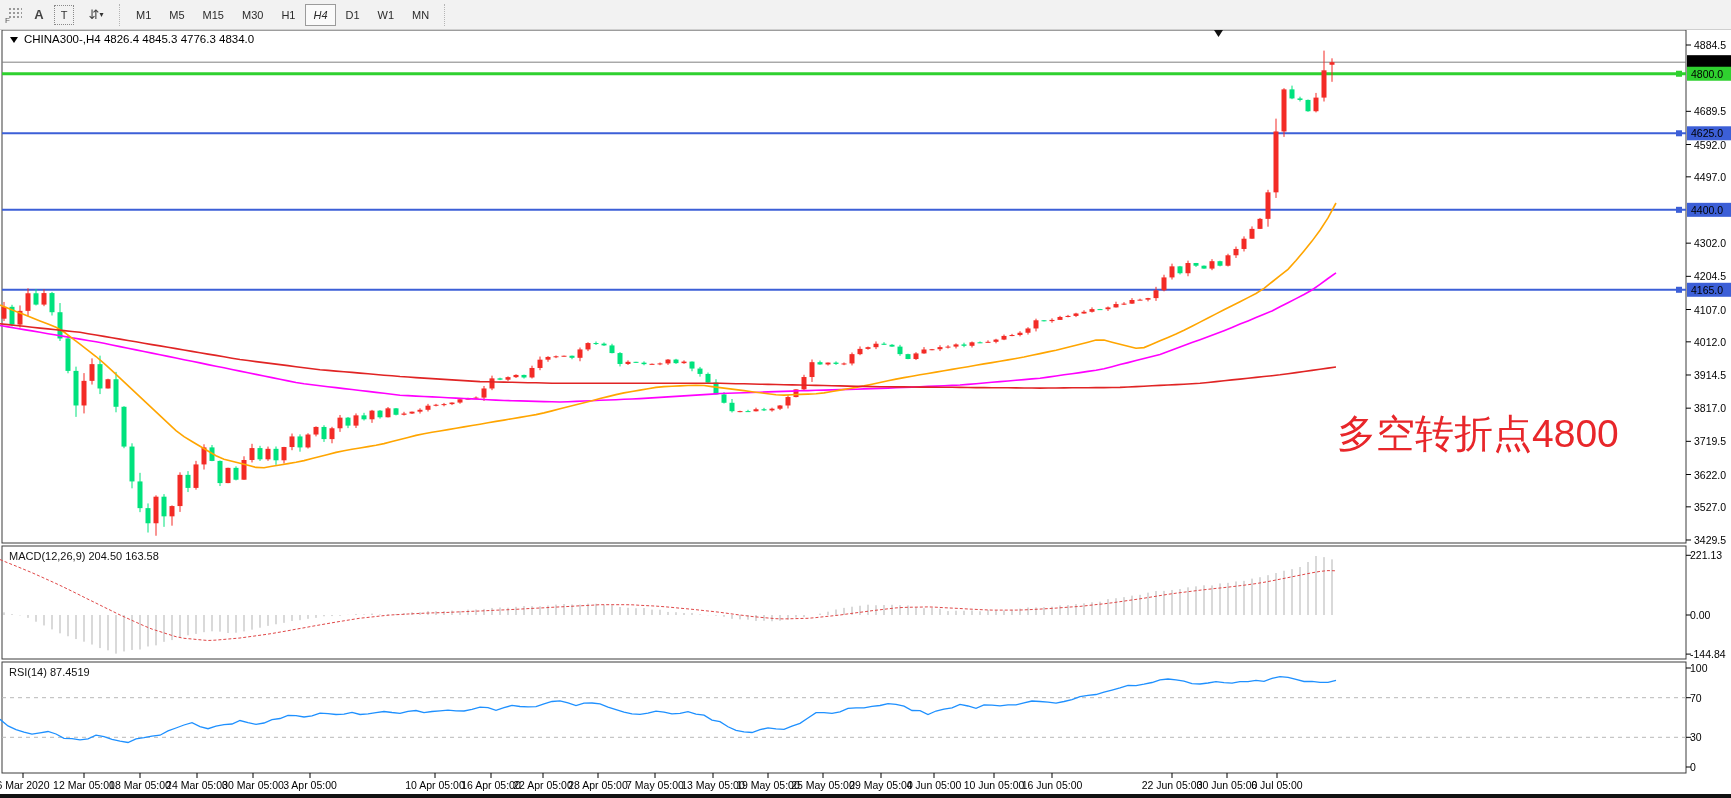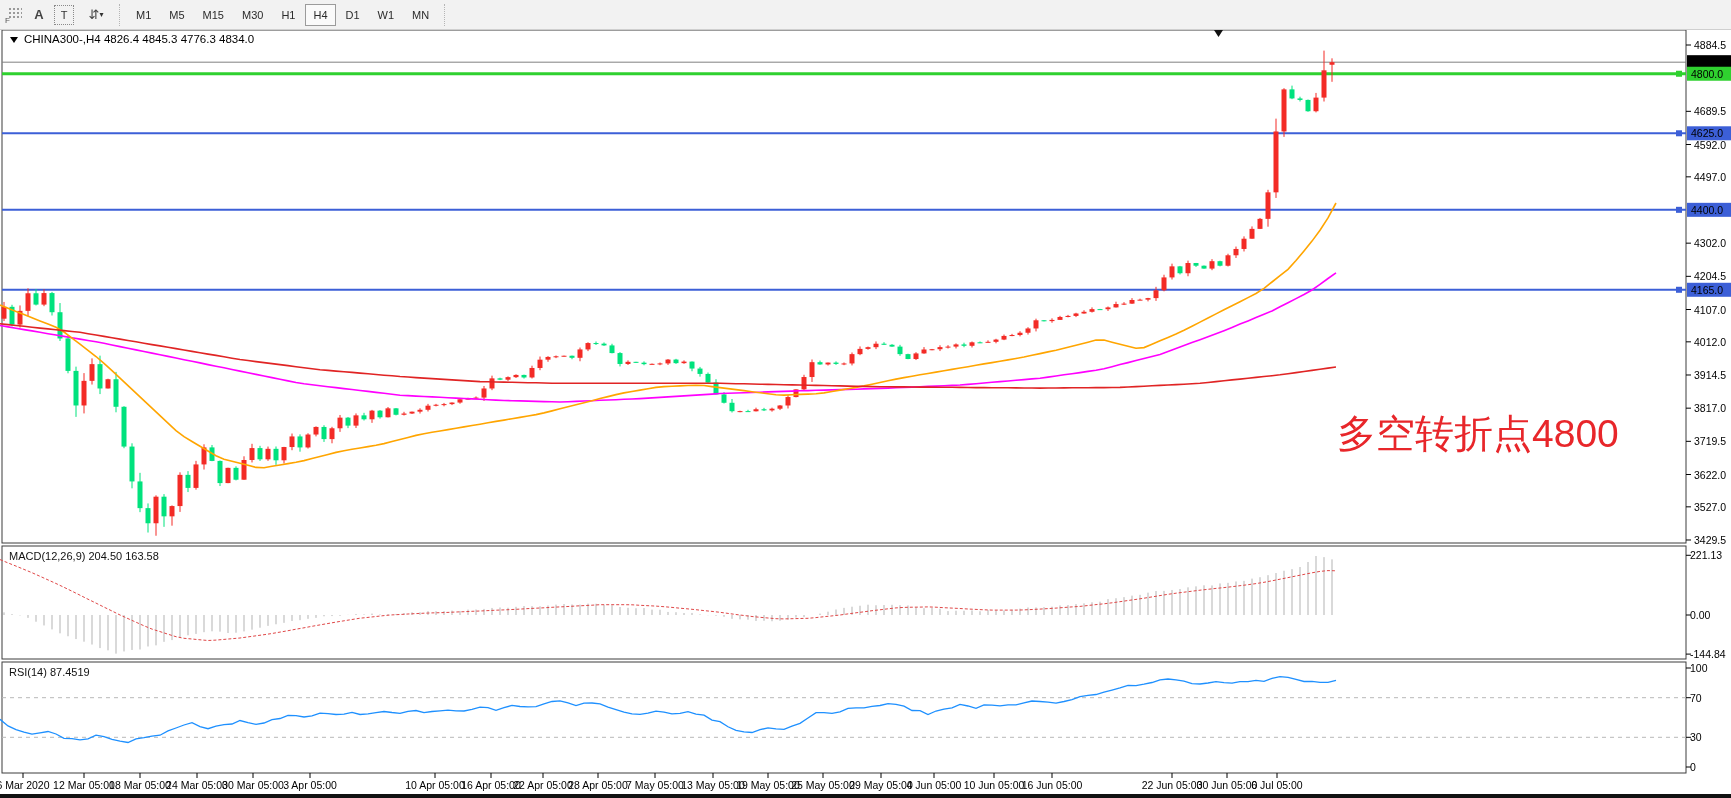--- a/index.html
+++ b/index.html
@@ -14,21 +14,21 @@
     background-size:4px 4px;}
   .f-label{position:absolute;left:1px;bottom:0;font-size:8px;color:#555;}
   #icon-a{font-weight:bold;width:18px;}
   #icon-t{width:18px;height:18px;border:1px dotted #8a8a8a;font-size:11px;display:flex;
     align-items:center;justify-content:center;color:#333;}
   #icon-arrows{width:30px;letter-spacing:-2px;}
   .caret{font-size:8px;color:#333;margin-left:2px;}
   .tb-sep{width:1px;height:22px;border-left:1px dotted #b5b5b5;margin:0 6px;}
   .tf-btn{font-size:11px;color:#2b2b2b;padding:4px 7px;margin:0 1px;border:1px solid transparent;
     cursor:default;}
-  .tf-btn.active{background:#fafafa;border:1px solid #9b9b9b;}
+  .tf-btn.active{background:#fafafa;border:1px solid #9b9b9b;font-style:italic;}
   #stage{position:absolute;top:0;left:0;}
   svg text{font-family:"Liberation Sans",sans-serif;}
   .axis-txt{font-size:10.5px;fill:#000;}
   .panel-label{font-size:11px;fill:#111;}
   #annotation-text{font-size:39px;fill:#e8262a;}
   #chart-title{font-size:11.5px;fill:#000;}
 </style>
 </head>
 <body>
 

